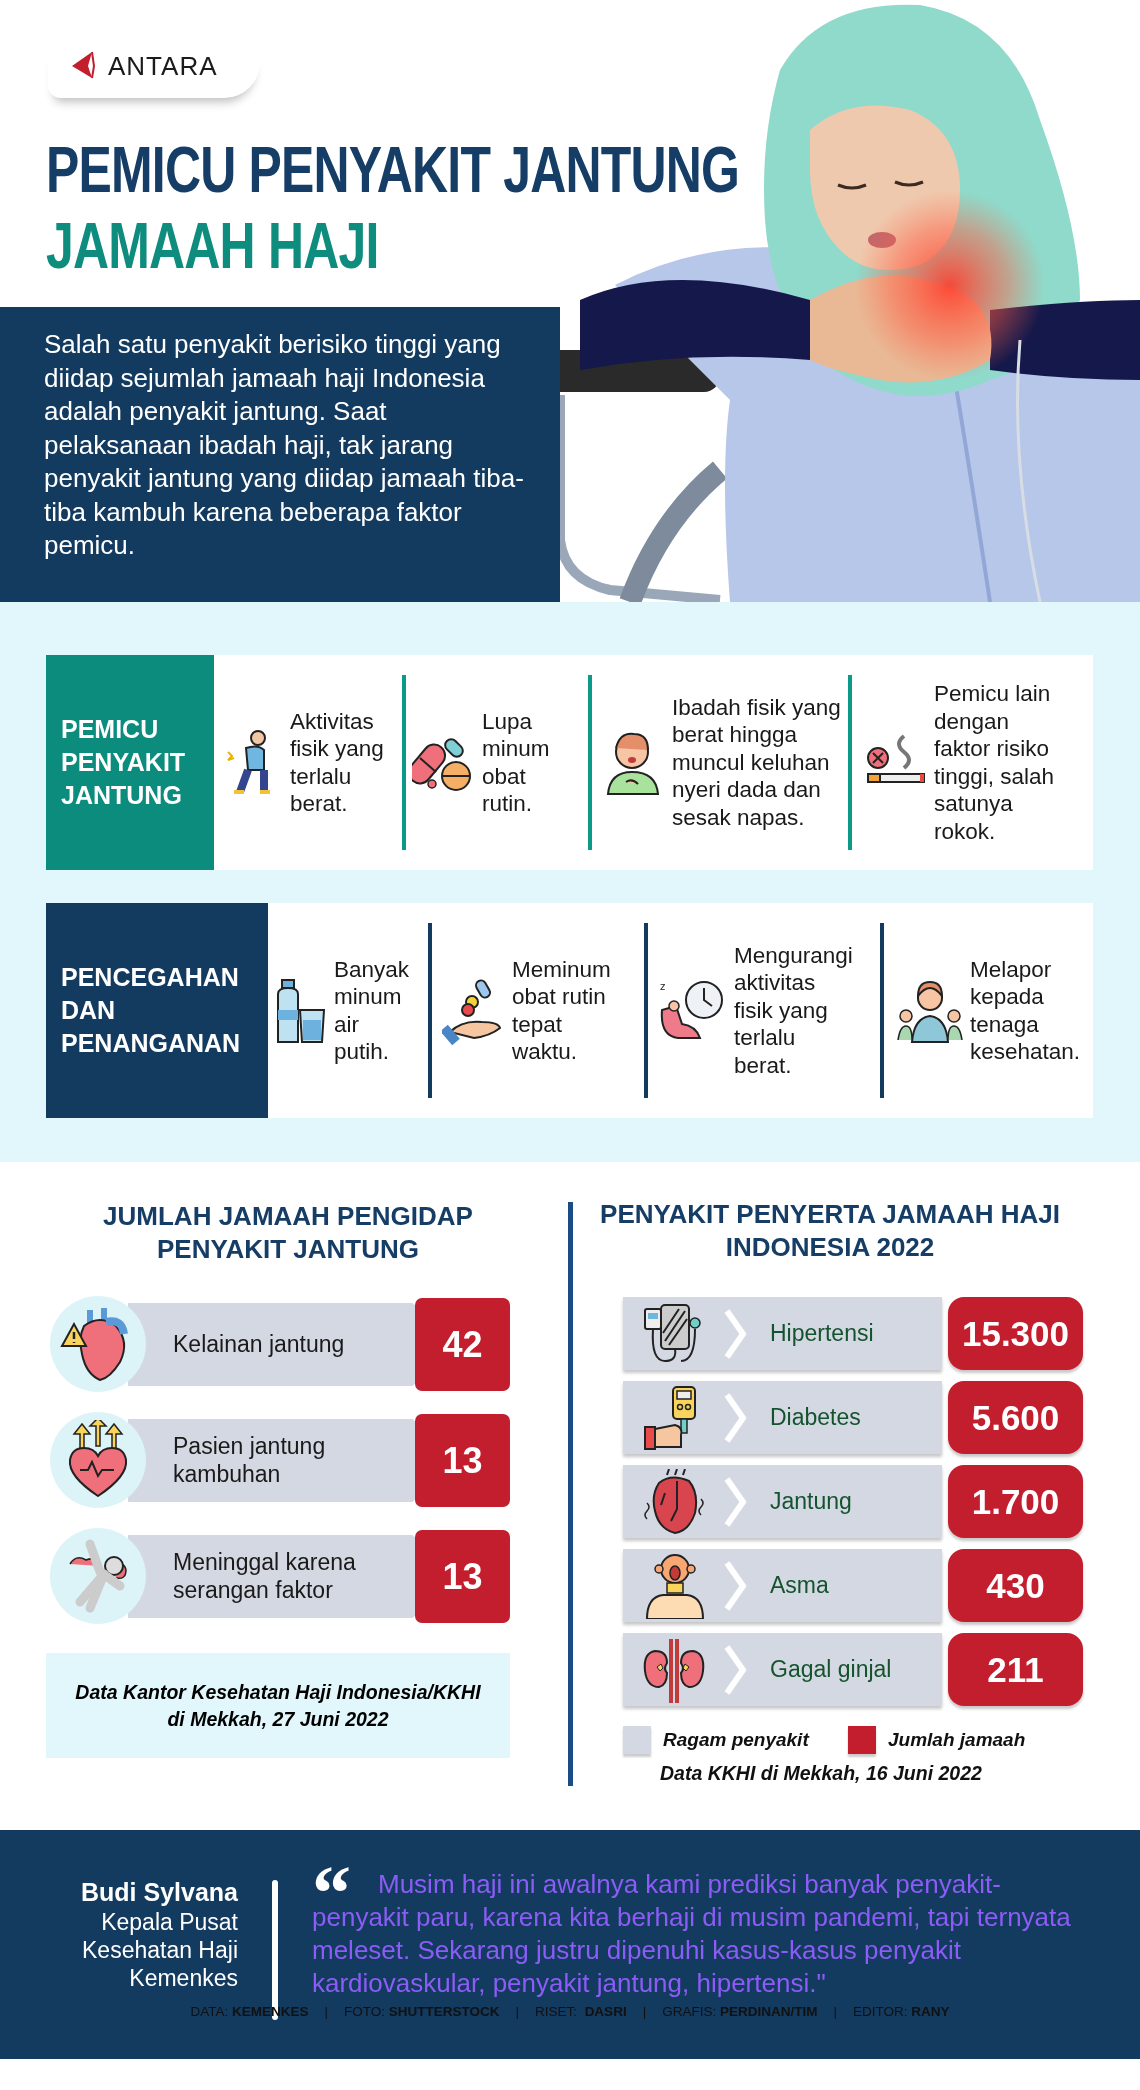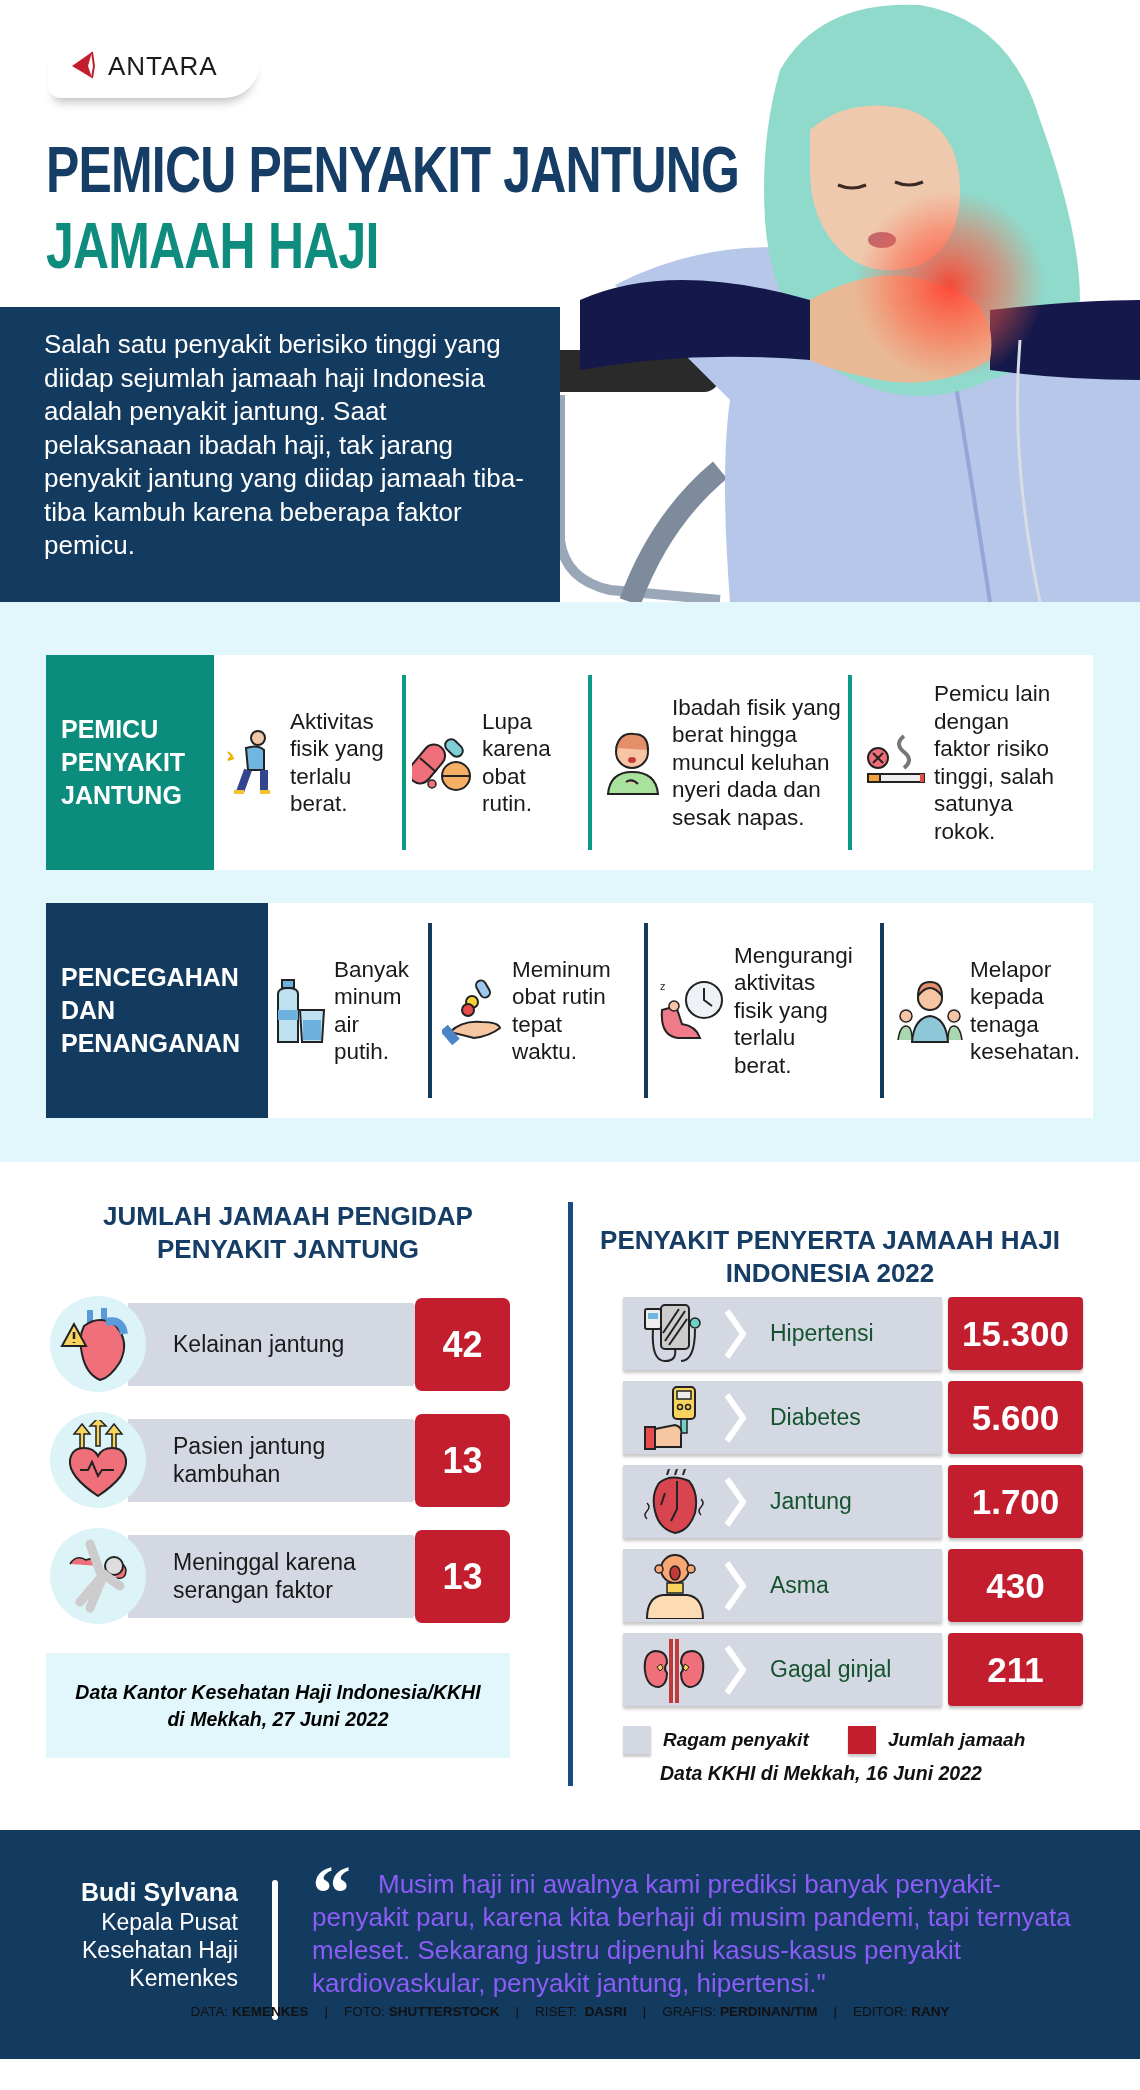--- a/index.html
+++ b/index.html
@@ -31,40 +31,40 @@
   .info-item{position:absolute;top:0;height:215px;display:flex;align-items:center}
   .info-item .ico{width:64px;height:70px;flex:0 0 64px;margin-right:6px}
   .info-item .txt{font-size:22.5px;line-height:27.5px;color:#1a1a1a}
   .vsep{position:absolute;top:20px;width:4px;height:175px}
   .vsep.teal{background:#0b9a88}
   .vsep.navy{background:#133a5f}
 
   
   .sec-title{position:absolute;text-align:center;color:#163d66;font-weight:700;font-size:26px;line-height:33px}
   #left-title{left:60px;top:1200px;width:456px}
-  #right-title{left:600px;top:1224px;width:460px}
+  #right-title{left:600px;top:1198px;width:460px}
   #col-divider{left:568px;top:1202px;width:5px;height:584px;background:#1a4b85}
 
   .lrow{position:absolute;left:48px;width:464px;height:96px}
   .lrow .arrow{position:absolute;left:80px;top:7px;width:320px;height:83px;background:#d4d8e2;clip-path:polygon(0 0,89% 0,100% 50%,89% 100%,0 100%);filter:drop-shadow(0 3px 2px rgba(0,0,0,.2))}
   .lrow .circle{position:absolute;left:2px;top:0;width:96px;height:96px;border-radius:50%;background:#dcf3f8}
   .lrow .circle svg{position:absolute;left:10px;top:8px}
   .lrow .label{position:absolute;left:125px;top:0;height:96px;width:220px;display:flex;align-items:center;font-size:23px;line-height:28px;color:#1a1a1a}
   .lrow .num{position:absolute;left:367px;top:2px;width:95px;height:93px;border-radius:7px;background:#c31e2e;color:#fff;font-weight:700;font-size:36px;display:flex;align-items:center;justify-content:center}
   #lrow0{top:1296px}
   #lrow1{top:1412px}
   #lrow2{top:1528px}
   #left-source{left:46px;top:1653px;width:464px;height:105px;background:#e2f7fb;display:flex;flex-direction:column;align-items:center;justify-content:center;text-align:center;font-style:italic;font-weight:700;font-size:19.5px;line-height:27px;color:#000000}
 
   .rrow{position:absolute;left:623px;width:460px;height:73px}
   .rrow .bar{position:absolute;left:0;top:0;width:319px;height:73px;background:#d4d8e2;box-shadow:0 3px 3px rgba(0,0,0,.22)}
   .rrow .bar svg.ico{position:absolute;left:18px;top:4px}
   .rrow .chev{position:absolute;left:100px;top:12px}
   .rrow .label{position:absolute;left:147px;top:0;height:73px;display:flex;align-items:center;font-size:23px;color:#14532d}
-  .rrow .num{position:absolute;left:325px;top:0;width:135px;height:73px;border-radius:4px;background:#c31e2e;color:#fff;font-weight:700;font-size:35px;display:flex;align-items:center;justify-content:center;box-shadow:0 3px 3px rgba(0,0,0,.22)}
+  .rrow .num{position:absolute;left:325px;top:0;width:135px;height:73px;border-radius:16px;background:#c31e2e;color:#fff;font-weight:700;font-size:35px;display:flex;align-items:center;justify-content:center;box-shadow:0 3px 3px rgba(0,0,0,.22)}
   #rrow0{top:1297px}
   #rrow1{top:1381px}
   #rrow2{top:1465px}
   #rrow3{top:1549px}
   #rrow4{top:1633px}
   #legend{left:623px;top:1726px;width:460px;height:30px}
   .swatch{position:absolute;top:0;width:28px;height:28px;box-shadow:0 3px 2px rgba(0,0,0,.2)}
   #sw-grey{left:0;background:#d4d8e2}
   #sw-red{left:225px;background:#c31e2e}
   .legend-label{position:absolute;top:0;font-style:italic;font-weight:700;font-size:19px;line-height:28px;color:#111}
@@ -157,21 +157,21 @@
 
   <div class="info-item" style="left:366px">
     <svg class="ico" viewBox="0 0 64 70">
       <rect x="4" y="14" width="22" height="44" rx="11" transform="rotate(40 15 36)" fill="#ef6f7a" stroke="#222" stroke-width="2"></rect>
       <path d="M8 30 L24 44" stroke="#222" stroke-width="2"></path>
       <rect x="36" y="10" width="12" height="20" rx="6" transform="rotate(-45 42 20)" fill="#7fd0d6" stroke="#222" stroke-width="2"></rect>
       <circle cx="44" cy="48" r="14" fill="#f6b066" stroke="#222" stroke-width="2"></circle>
       <path d="M30 48 h28" stroke="#222" stroke-width="2"></path>
       <circle cx="20" cy="56" r="4" fill="#ef6f7a" stroke="#222" stroke-width="1.5"></circle>
     </svg>
-    <span class="txt" style="width:80px">Lupa karena obat rutin.</span>
+    <span class="txt" style="width:80px">Lupa minum obat rutin.</span>
   </div>
   <div class="vsep teal" style="left:542px"></div>
 
   <div class="info-item" style="left:556px">
     <svg class="ico" viewBox="0 0 64 70">
       <circle cx="30" cy="24" r="16" fill="#f7c4a4" stroke="#222" stroke-width="2"></circle>
       <path d="M14 20 Q18 4 32 6 Q46 6 46 22" fill="#e58f6a" stroke="#222" stroke-width="2"></path>
       <ellipse cx="30" cy="32" rx="4" ry="3" fill="#c23b3b"></ellipse>
       <path d="M6 66 Q8 44 30 44 Q54 44 56 66 Z" fill="#a9e29c" stroke="#222" stroke-width="2"></path>
       <path d="M24 54 q6 -4 12 2" stroke="#222" stroke-width="2" fill="#f7c4a4"></path>

